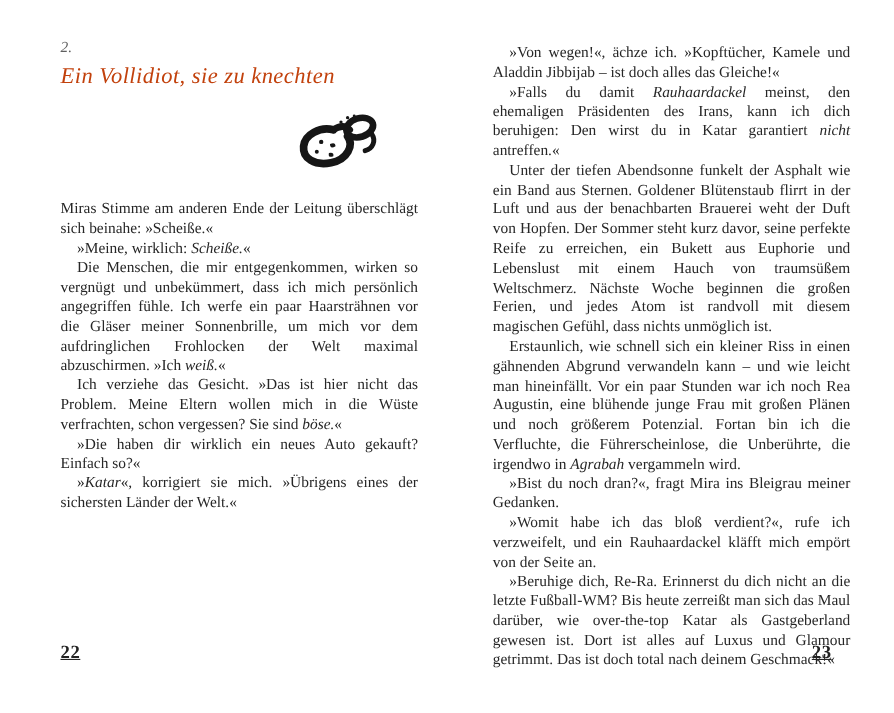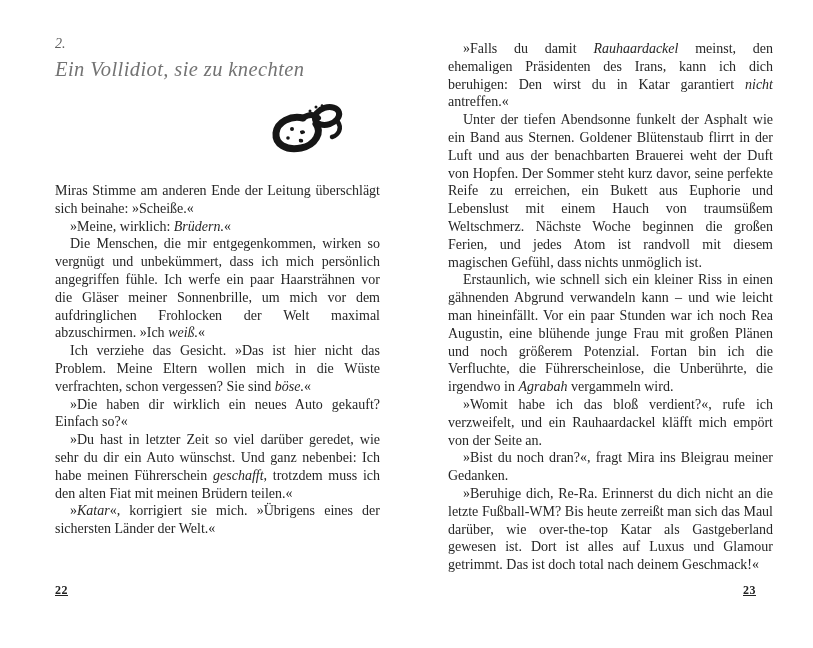--- a/index.html
+++ b/index.html
@@ -34,21 +34,21 @@
     font-style: italic;
     font-size: 14px;
     color: #5f5f5f;
     margin: 0 0 6px 0;
   }
   .chapter-title {
     font-style: italic;
     font-weight: 400;
     font-size: 20.5px;
     letter-spacing: 0.4px;
-    color: #737373;
+    color: #c2410c;
     margin: 0;
   }
   .ornament {
     position: absolute;
     top: 102px;
     right: 34px;
     width: 78px;
     height: 54px;
   }
   .body-text {
@@ -66,21 +66,21 @@
   .body-text p {
     margin: 0;
     padding: 0;
   }
   .body-text p.indent { text-indent: 15px; }
   .body-text .em { font-style: italic; }
 
   .pagenum {
     position: absolute;
     top: 583px;
-    font-size: 12px;
+    font-size: 17px;
     font-weight: bold;
     letter-spacing: 0.5px;
     color: #222222;
     text-decoration: underline;
   }
   .pagenum.num-left  { left: 0; }
   .pagenum.num-right { right: 17px; }
 </style>
 </head>
 <body>
@@ -108,37 +108,37 @@
           <path d="M31 37 q5 -1 4 3 q-5 2 -4 -3 z"></path>
           <circle cx="42" cy="9" r="1.5"></circle>
           <circle cx="48" cy="5" r="1.5"></circle>
           <circle cx="54" cy="3.5" r="1.3"></circle>
         </g>
       </svg>
     </div>
 
     <div class="body-text" lang="de">
         <p class=""><span>Miras Stimme am anderen Ende der Leitung überschlägt sich beinahe: »Scheiße.«</span></p>
-        <p class="indent"><span>»Meine, wirklich: </span><span class="em">Brüdern.</span><span>«</span></p>
+        <p class="indent"><span>»Meine, wirklich: </span><span class="em">Scheiße.</span><span>«</span></p>
         <p class="indent"><span>Die Menschen, die mir entgegenkommen, wirken so vergnügt und unbekümmert, dass ich mich persönlich angegriffen fühle. Ich werfe ein paar Haarsträhnen vor die Gläser meiner Sonnenbrille, um mich vor dem aufdringlichen Frohlocken der Welt maximal abzuschirmen. »Ich </span><span class="em">weiß.</span><span>«</span></p>
         <p class="indent"><span>Ich verziehe das Gesicht. »Das ist hier nicht das Problem. Meine Eltern wollen mich in die Wüste verfrachten, schon vergessen? Sie sind </span><span class="em">böse.</span><span>«</span></p>
         <p class="indent"><span>»Die haben dir wirklich ein neues Auto gekauft? Einfach so?«</span></p>
-        <p class="indent"><span>»Du hast in letzter Zeit so viel darüber geredet, wie sehr du dir ein Auto wünschst. Und ganz nebenbei: Ich habe meinen Führerschein </span><span class="em">geschafft</span><span>, trotzdem muss ich den alten Fiat mit meinen Brüdern teilen.«</span></p>
         <p class="indent"><span>»</span><span class="em">Katar</span><span>«, korrigiert sie mich. »Übrigens eines der sichersten Länder der Welt.«</span></p>
       </div>
 
     <div class="pagenum num-left">22</div>
   </div>
 
   <div class="page right">
     <div class="body-text" lang="de">
+        <p class="indent"><span>»Von wegen!«, ächze ich. »Kopftücher, Kamele und Aladdin Jibbijab – ist doch alles das Gleiche!«</span></p>
         <p class="indent"><span>»Falls du damit </span><span class="em">Rauhaardackel</span><span> meinst, den ehemaligen Präsidenten des Irans, kann ich dich beruhigen: Den wirst du in Katar garantiert </span><span class="em">nicht</span><span> antreffen.«</span></p>
         <p class="indent"><span>Unter der tiefen Abendsonne funkelt der Asphalt wie ein Band aus Sternen. Goldener Blütenstaub flirrt in der Luft und aus der benachbarten Brauerei weht der Duft von Hopfen. Der Sommer steht kurz davor, seine perfekte Reife zu erreichen, ein Bukett aus Euphorie und Lebenslust mit einem Hauch von traumsüßem Weltschmerz. Nächste Woche beginnen die großen Ferien, und jedes Atom ist randvoll mit diesem magischen Gefühl, dass nichts unmöglich ist.</span></p>
         <p class="indent"><span>Erstaunlich, wie schnell sich ein kleiner Riss in einen gähnenden Abgrund verwandeln kann – und wie leicht man hineinfällt. Vor ein paar Stunden war ich noch Rea Augustin, eine blühende junge Frau mit großen Plänen und noch größerem Potenzial. Fortan bin ich die Verfluchte, die Führerscheinlose, die Unberührte, die irgendwo in </span><span class="em">Agrabah</span><span> vergammeln wird.</span></p>
+        <p class="indent"><span>»Bist du noch dran?«, fragt Mira ins Bleigrau meiner Gedanken.</span></p>
         <p class="indent"><span>»Womit habe ich das bloß verdient?«, rufe ich verzweifelt, und ein Rauhaardackel kläfft mich empört von der Seite an.</span></p>
-        <p class="indent"><span>»Bist du noch dran?«, fragt Mira ins Bleigrau meiner Gedanken.</span></p>
         <p class="indent"><span>»Beruhige dich, Re-Ra. Erinnerst du dich nicht an die letzte Fußball-WM? Bis heute zerreißt man sich das Maul darüber, wie over-the-top Katar als Gastgeberland gewesen ist. Dort ist alles auf Luxus und Glamour getrimmt. Das ist doch total nach deinem Geschmack!«</span></p>
       </div>
 
     <div class="pagenum num-right">23</div>
   </div>
 
 </div>
 
 </body></html>

